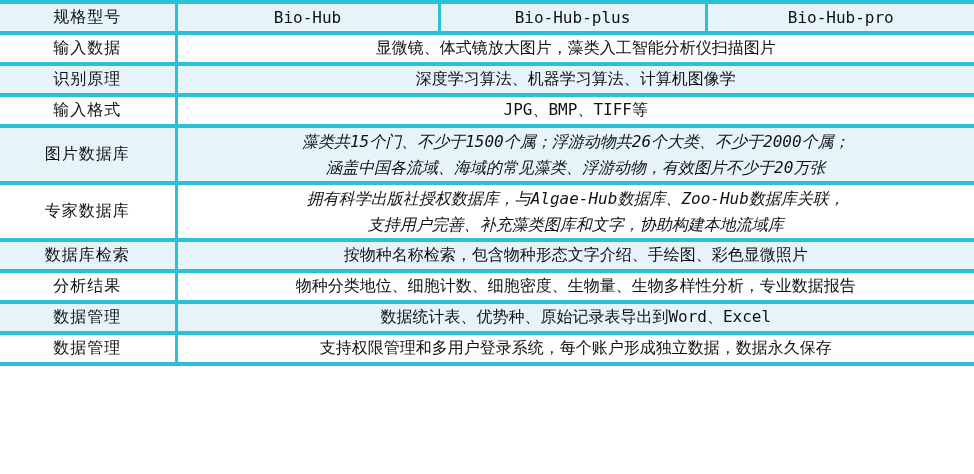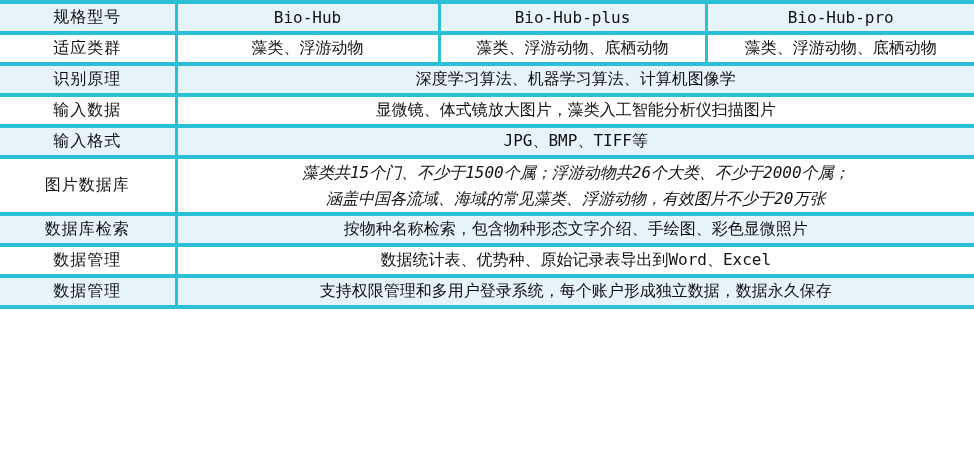--- a/index.html
+++ b/index.html
@@ -50,49 +50,56 @@
     <col style="width:268px">
   </colgroup>
   <tbody>
     <tr class="s">
       <td class="lbl">规格型号</td>
       <td>Bio-Hub</td>
       <td>Bio-Hub-plus</td>
       <td>Bio-Hub-pro</td>
     </tr>
     <tr class="s">
-      <td class="lbl">适应类群</td>
-      <td>藻类、浮游动物</td>
-      <td>藻类、浮游动物、底栖动物</td>
-      <td>藻类、浮游动物、底栖动物</td>
+      <td class="lbl">输入数据</td>
+      <td colspan="3">显微镜、体式镜放大图片，藻类入工智能分析仪扫描图片</td>
     </tr>
     <tr class="s">
       <td class="lbl">识别原理</td>
       <td colspan="3">深度学习算法、机器学习算法、计算机图像学</td>
-    </tr>
-    <tr class="s">
-      <td class="lbl">输入数据</td>
-      <td colspan="3">显微镜、体式镜放大图片，藻类入工智能分析仪扫描图片</td>
     </tr>
     <tr class="s">
       <td class="lbl">输入格式</td>
       <td colspan="3">JPG、BMP、TIFF等</td>
     </tr>
     <tr class="d">
       <td class="lbl">图片数据库</td>
       <td colspan="3">
         <div class="lines">
           <div>藻类共15个门、不少于1500个属；浮游动物共26个大类、不少于2000个属；</div>
           <div>涵盖中国各流域、海域的常见藻类、浮游动物，有效图片不少于20万张</div>
         </div>
       </td>
     </tr>
+    <tr class="d">
+      <td class="lbl">专家数据库</td>
+      <td colspan="3">
+        <div class="lines">
+          <div>拥有科学出版社授权数据库，与Algae-Hub数据库、Zoo-Hub数据库关联，</div>
+          <div>支持用户完善、补充藻类图库和文字，协助构建本地流域库</div>
+        </div>
+      </td>
+    </tr>
     <tr class="s">
       <td class="lbl">数据库检索</td>
       <td colspan="3">按物种名称检索，包含物种形态文字介绍、手绘图、彩色显微照片</td>
+    </tr>
+    <tr class="s">
+      <td class="lbl">分析结果</td>
+      <td colspan="3">物种分类地位、细胞计数、细胞密度、生物量、生物多样性分析，专业数据报告</td>
     </tr>
     <tr class="s">
       <td class="lbl">数据管理</td>
       <td colspan="3">数据统计表、优势种、原始记录表导出到Word、Excel</td>
     </tr>
     <tr class="s">
       <td class="lbl">数据管理</td>
       <td colspan="3">支持权限管理和多用户登录系统，每个账户形成独立数据，数据永久保存</td>
     </tr>
   </tbody>

